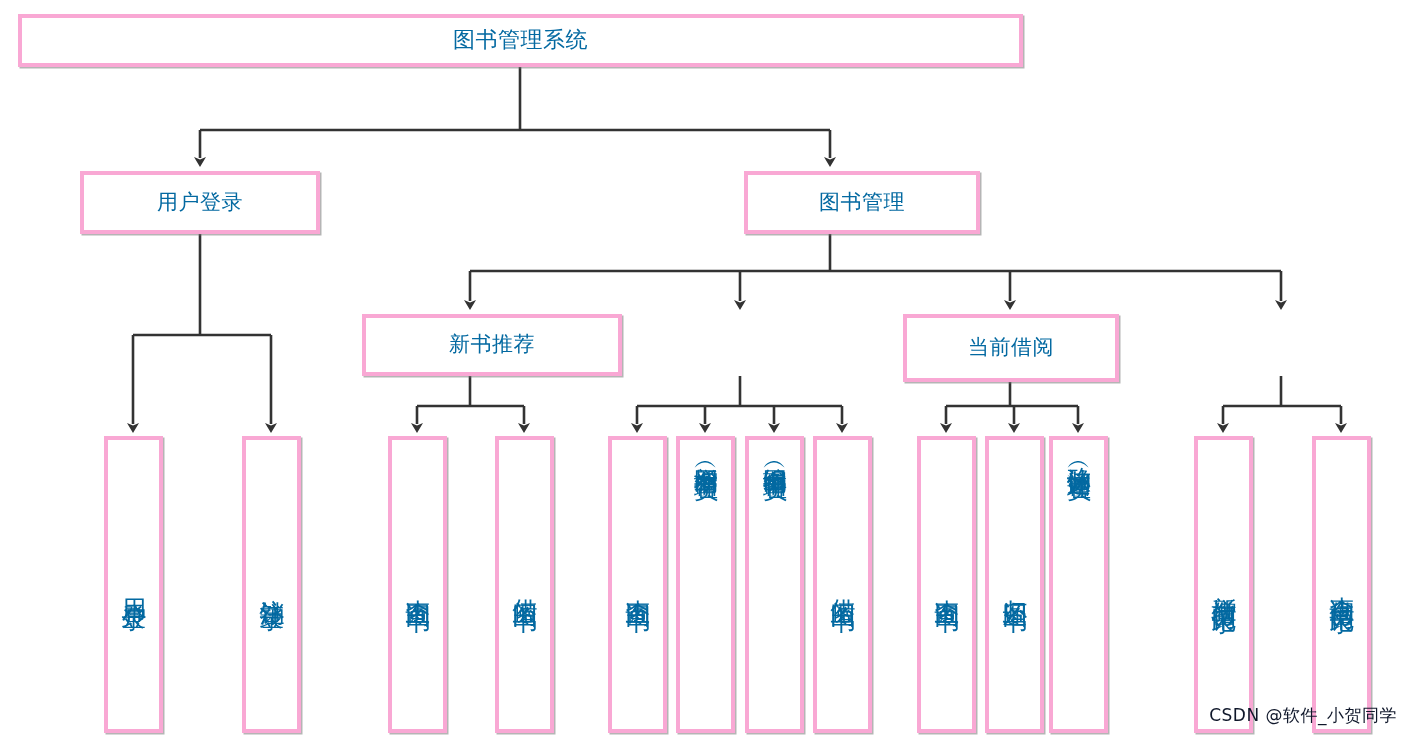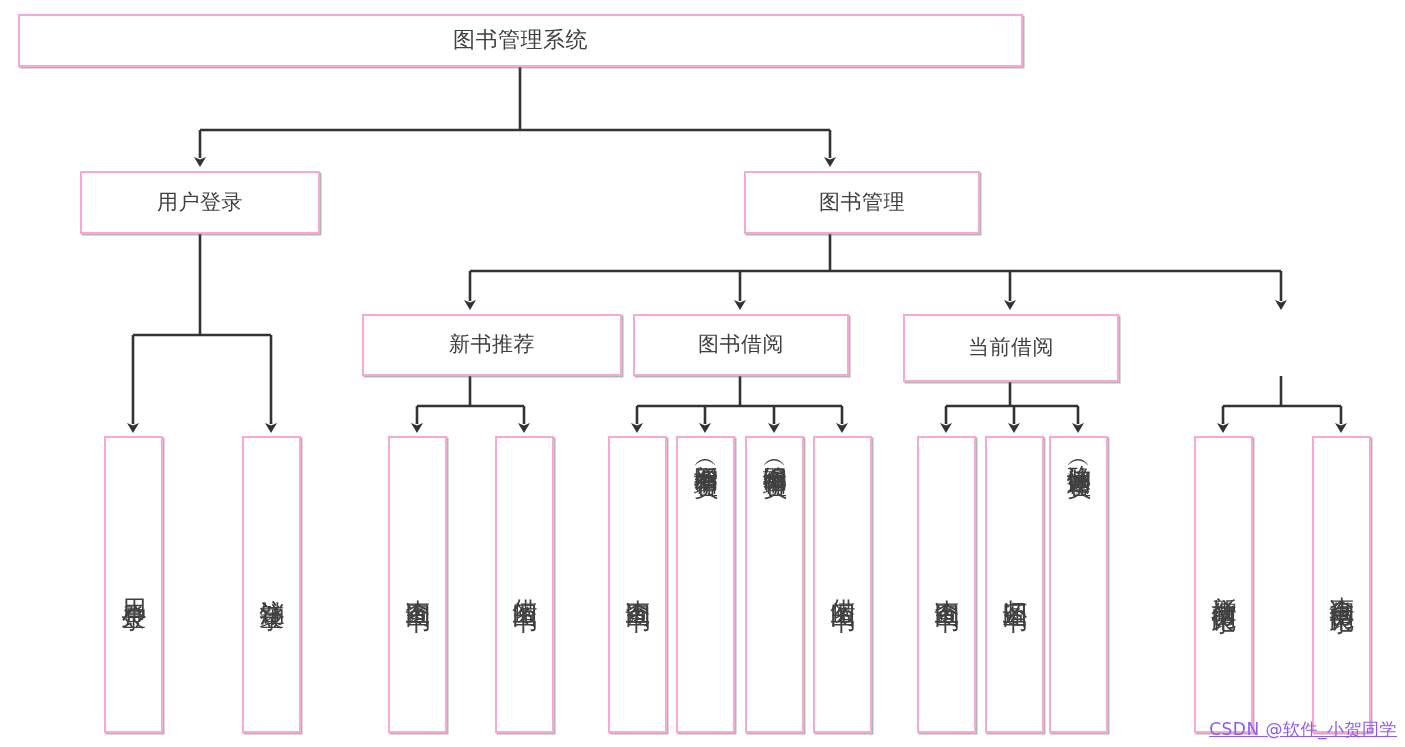--- a/index.html
+++ b/index.html
@@ -20,23 +20,23 @@
   #edges {
     position: absolute;
     left: 0;
     top: 0;
     width: 1405px;
     height: 747px;
   }
   .node {
     position: absolute;
     box-sizing: border-box;
-    border: 2px solid #f9a8d4;
+    border: 4px solid #f9a8d4;
     background: #ffffff;
-    color: #404040;
+    color: #0369a1;
     display: flex;
     align-items: center;
     justify-content: center;
     box-shadow: 1.5px 1.5px 0 0 rgba(120,120,120,0.55);
     font-family: Liberation Serif, serif;
   }
   .node-label {
     display: block;
     text-align: center;
     letter-spacing: 0.5px;
@@ -66,27 +66,26 @@
     font-size: 24px;
     letter-spacing: 1.5px;
   }
   .node.vertical.center-text {
     align-items: center;
     padding-top: 0;
   }
   #watermark {
     position: absolute;
     right: 8px;
-    bottom: 6px;
+    bottom: 20px;
     font-size: 17px;
-    color: #8b5cf6;
+    color: #0f172a;
     letter-spacing: 0.5px;
     white-space: nowrap;
     pointer-events: none;
-    text-decoration: underline;
   }
 </style>
 </head>
 <body>
 
 <div id="canvas">
 
   <svg id="edges" viewBox="0 0 1405 747" xmlns="http://www.w3.org/2000/svg">
     <defs>
       <marker id="arrow" markerWidth="10" markerHeight="12" refX="1" refY="6" orient="auto" markerUnits="userSpaceOnUse">
@@ -144,23 +143,20 @@
   <div class="node horizontal" style="left:80px; top:171px; width:240px; height:63px;">
     <span class="node-label">用户登录</span>
   </div>
   <div class="node horizontal" style="left:712px; top:171px; width:236px; height:63px;margin-left:32px;">
     <span class="node-label">图书管理</span>
   </div>
 
   <div class="node horizontal" style="left:362px; top:314px; width:260px; height:62px;">
     <span class="node-label">新书推荐</span>
   </div>
-  <div class="node horizontal" style="left:633px; top:314px; width:216px; height:62px;">
-    <span class="node-label">图书借阅</span>
-  </div>
   <div class="node horizontal" style="left:903px; top:314px; width:216px; height:68px;">
     <span class="node-label">当前借阅</span>
   </div>
 
   <div class="node vertical center-text" style="left:104px; top:436px; width:59px; height:297px;">
     <span class="node-label">用户登录</span>
   </div>
   <div class="node vertical center-text" style="left:242px; top:436px; width:59px; height:297px;">
     <span class="node-label">注销登录</span>
   </div>

